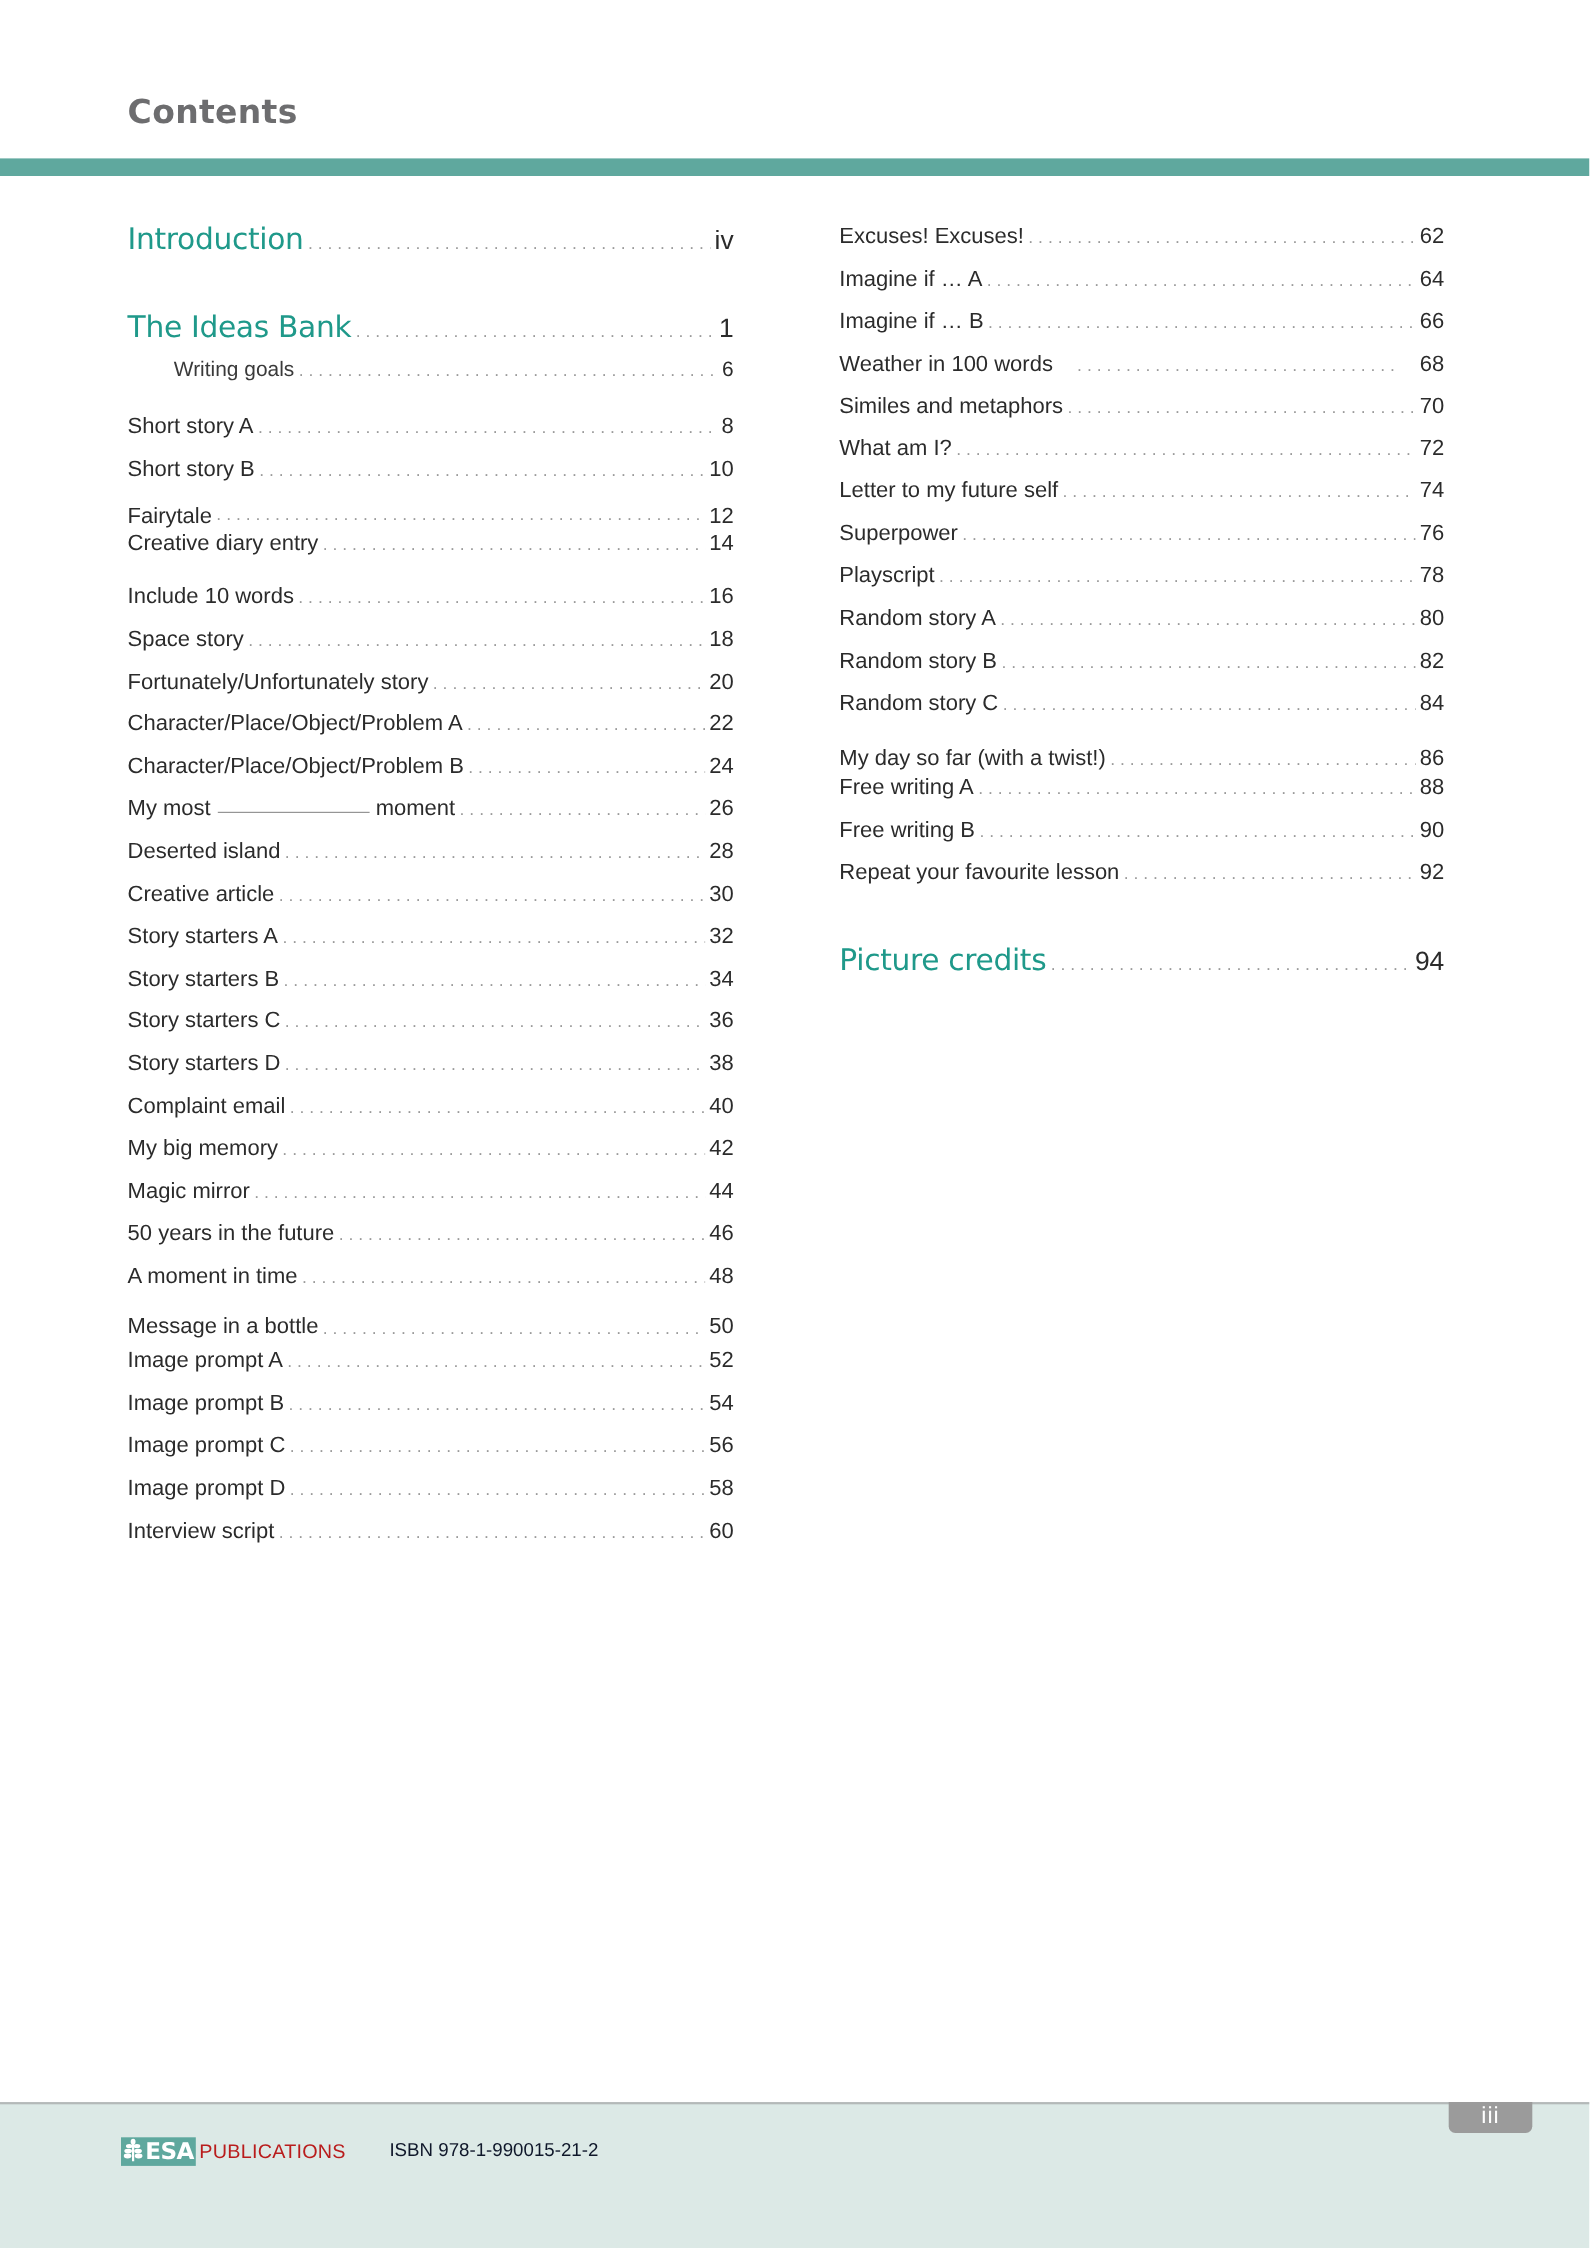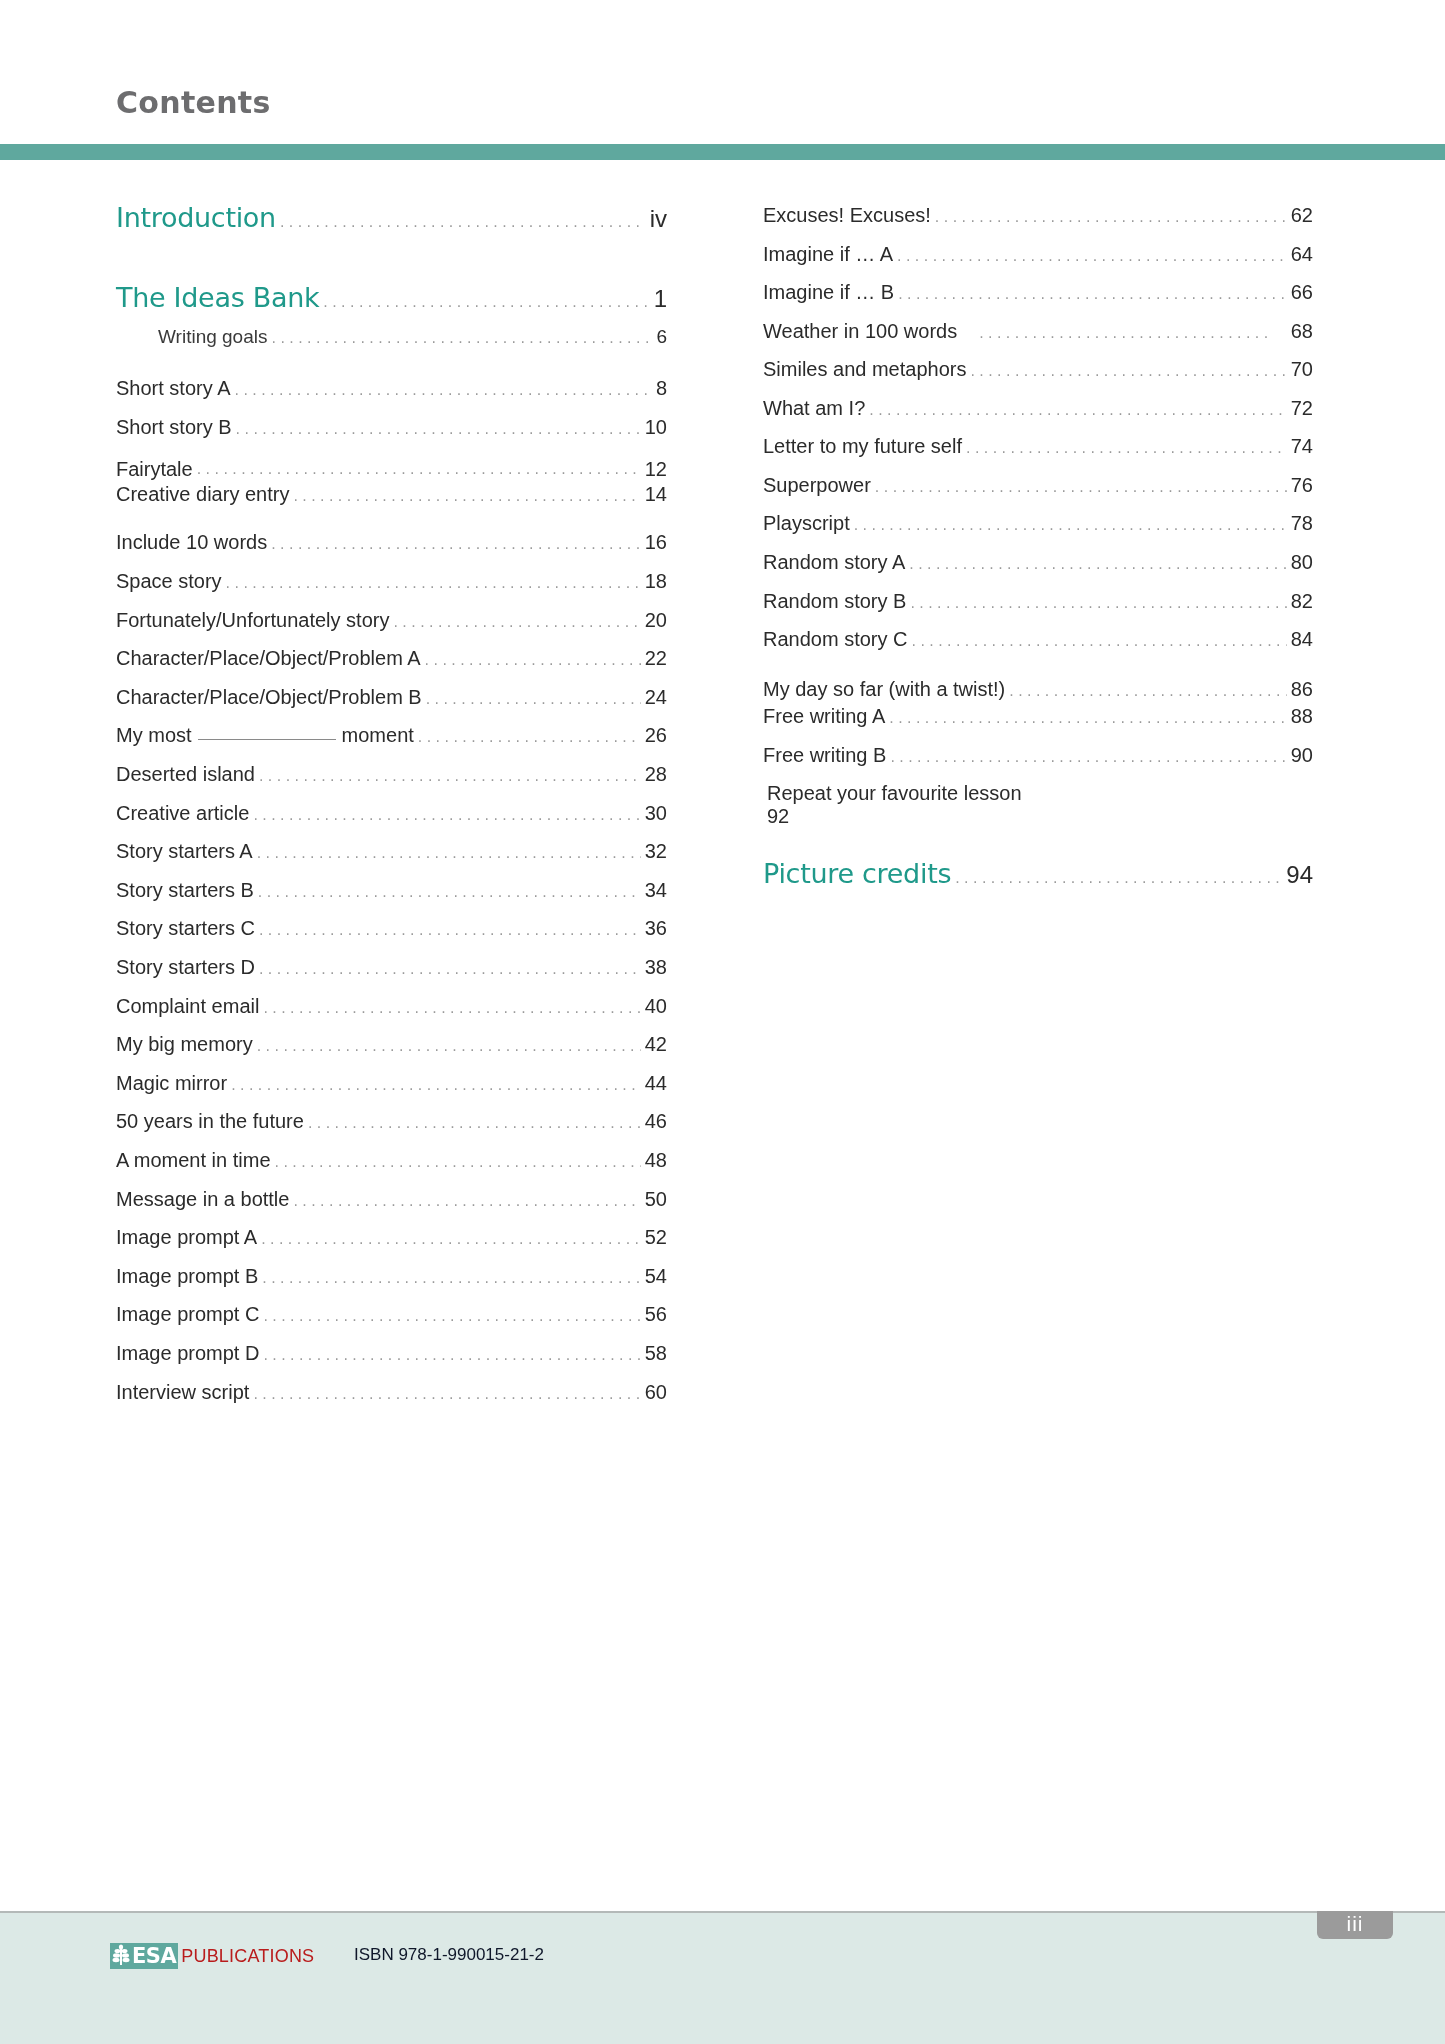--- a/index.html
+++ b/index.html
@@ -181,21 +181,21 @@
       <div class="toc-row" style="top: 1110.4px;">
         <span class="label">50 years in the future</span>
         <span class="leader"></span>
         <span class="page">46</span>
       </div>
       <div class="toc-row" style="top: 1149px;">
         <span class="label">A moment in time</span>
         <span class="leader"></span>
         <span class="page">48</span>
       </div>
-      <div class="toc-row" style="top: 1187.6px;">
+      <div class="toc-row" style="top: 1187.6px; align-items: flex-end;">
         <span class="label">Message in a bottle</span>
         <span class="leader"></span>
         <span class="page">50</span>
       </div>
       <div class="toc-row" style="top: 1226.2px;">
         <span class="label">Image prompt A</span>
         <span class="leader"></span>
         <span class="page">52</span>
       </div>
       <div class="toc-row" style="top: 1264.8px;">
@@ -291,21 +291,21 @@
       <div class="toc-row" style="top: 705.15px;">
         <span class="label">Free writing A</span>
         <span class="leader"></span>
         <span class="page">88</span>
       </div>
       <div class="toc-row" style="top: 743.7px;">
         <span class="label">Free writing B</span>
         <span class="leader"></span>
         <span class="page">90</span>
       </div>
-      <div class="toc-row" style="top: 782.25px; flex-direction: column;">
+      <div class="toc-row" style="top: 782.25px;">
         <span class="label">Repeat your favourite lesson</span>
         <span class="leader"></span>
         <span class="page">92</span>
       </div>
     </div>
   <div class="toc-row section" style="top:858px">
     <span class="label">Picture credits</span>
     <span class="leader"></span>
     <span class="page">94</span>
   </div>

